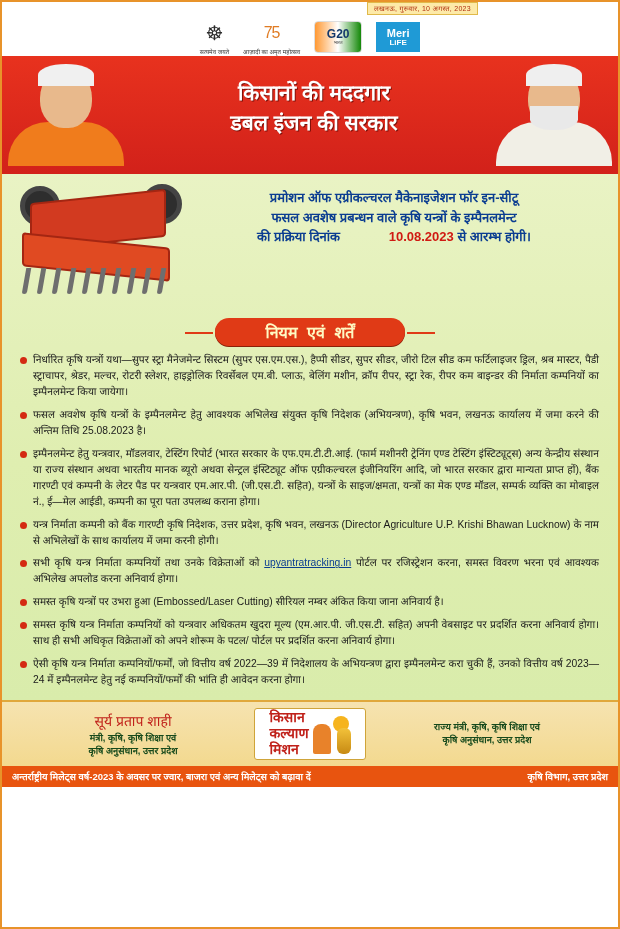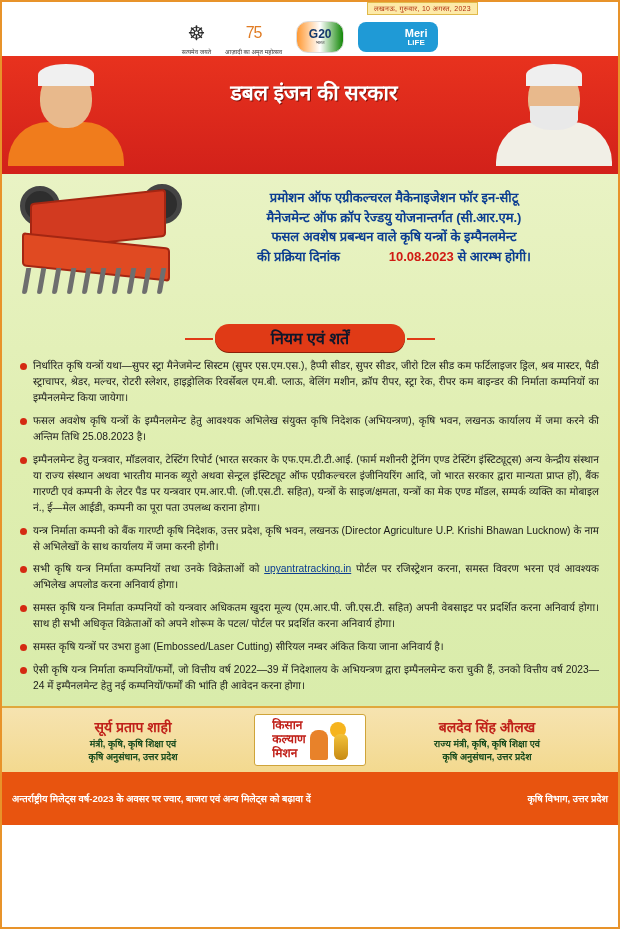--- a/index.html
+++ b/index.html
@@ -46,31 +46,31 @@
     width:26px;height:30px;
     display:flex;align-items:center;justify-content:center;
     font-size:20px;color:#2b2b2b;
   }
   .azadi{
     width:52px;height:30px;
     display:flex;align-items:center;justify-content:center;
     font-size:16px;color:#e07c24;letter-spacing:-1px;text-align:right;
   }
   .g20{
-    width:46px;height:30px;border-radius:12px;
+    width:46px;height:30px;border-radius:4px;
     display:flex;flex-direction:column;align-items:center;justify-content:center;
     background:linear-gradient(90deg,#ff9933 0%,#ffffff 50%,#138808 100%);
     color:#14386b;font-weight:bold;font-size:12px;
     border:1px solid #ddd;
   }
   .g20 .sub{font-size:4.5px;color:#333;font-weight:normal;}
   .meri{
-    width:44px;height:30px;border-radius:8px;
+    width:44px;height:30px;border-radius:0;
     display:flex;flex-direction:column;align-items:center;justify-content:center;
-    background:#1f9ad6;color:#fff;font-weight:bold;font-size:11px;line-height:1;padding-left:36px;
+    background:#1f9ad6;color:#fff;font-weight:bold;font-size:11px;line-height:1;
   }
   .meri .sub{font-size:8px;font-weight:bold;}
   
   .banner{
     position:relative;
     height:118px;
     background:linear-gradient(180deg,#e8321e 0%,#d2211a 100%);
     overflow:hidden;
   }
   .banner .headline{
@@ -145,28 +145,29 @@
   .wheel.w1{left:8px;top:4px;}
   .wheel.w2{left:130px;top:2px;}
   .scheme-text{
     flex:1;padding-top:6px;
     text-align:center;color:#0b3d91;font-weight:bold;
     font-size:13px;line-height:1.5;
   }
   .scheme-text .date{color:#d01a12;margin-left:45px;}
   
   .rules-head{
-    margin:10px auto 6px;
+    margin:4px auto 6px;
     width:190px;height:28px;
     background:#e03a16;
-    color:#0f172a;font-weight:bold;font-size:16px;
+    color:#fef9c3;font-weight:bold;font-size:16px;
     display:flex;align-items:center;justify-content:center;
     border-radius:14px/50%;
     box-shadow:0 1px 0 #8a2008;
     position:relative;
+    font-family:Liberation Mono, monospace;
   }
   .rules-head:before,.rules-head:after{
     content:"";position:absolute;top:50%;width:28px;height:2px;background:#e03a16;
   }
   .rules-head:before{left:-30px;}
   .rules-head:after{right:-30px;}
   
   ul.rules{
     list-style:none;margin:1px;padding:0 6px 0 4px;
   }
@@ -186,44 +187,44 @@
   .footer{
     background:linear-gradient(180deg,#f6e3b0 0%,#f3d98f 100%);
     display:flex;align-items:center;justify-content:space-between;
     padding:6px 10px;
     border-top:2px solid #e0a83c;
   }
   .minister{
     flex:1;text-align:center;
   }
   .minister .name{
-    color:#c0211a;font-weight:bold;font-size:14px;margin-bottom:2px;
+    color:#c0211a;font-weight:normal;font-size:14px;margin-bottom:2px;
   }
   .minister .desig{
     color:#174a1c;font-size:9.3px;line-height:1.4;font-weight:bold;
   }
   .ksn{
     width:112px;height:52px;flex:0 0 112px;
     background:#ffffff;border:1px solid #cfa43a;border-radius:3px;
     display:flex;align-items:center;justify-content:center;gap:4px;
     padding:2px 4px;box-sizing:border-box;
   }
-  .ksn .txt{color:#c0211a;font-weight:bold;font-size:12px;line-height:1.15;text-align:left;}
+  .ksn .txt{color:#c0211a;font-weight:bold;font-size:14px;line-height:1.15;text-align:left;font-family:Liberation Mono, monospace;}
   .ksn .art{
     width:38px;height:40px;position:relative;
   }
   .ksn .sun{position:absolute;right:2px;top:2px;width:16px;height:16px;border-radius:50%;background:#f6b41e;}
   .ksn .farmer{position:absolute;left:0;bottom:0;width:18px;height:30px;background:#e8822a;border-radius:8px 8px 2px 2px;}
   .ksn .wheat{position:absolute;right:0;bottom:0;width:14px;height:26px;background:linear-gradient(180deg,#f3c23a,#c78a13);border-radius:6px;}
   
   .bottombar{
     background:#e8540f;
     color:#ffffff;
     display:flex;align-items:center;justify-content:space-between;
-    padding:20px 10px;
+    padding:4px 10px;
     font-size:9.5px;font-weight:bold;
   }
 </style>
 </head>
 <body>
 
 <div class="page">
 
   <div class="topstrip">
     <span class="ribbon">लखनऊ, गुरुवार, 10 अगस्त, 2023</span>
@@ -255,20 +256,21 @@
   <div class="banner">
     <div class="portrait left saffron">
       <div class="face">
         <div class="head">
           <div class="hair"></div>
         </div>
         <div class="body-sh"></div>
       </div>
     </div>
     <div class="headline">
+      <div>किसानों की मददगार</div>
       <div>डबल इंजन की सरकार</div>
     </div>
     <div class="portrait right white">
       <div class="face">
         <div class="head">
           <div class="hair"></div>
           <div class="beard"></div>
         </div>
         <div class="body-sh"></div>
       </div>
@@ -291,40 +293,39 @@
           <div class="tine"></div>
           <div class="tine"></div>
           <div class="tine"></div>
           <div class="tine"></div>
           <div class="tine"></div>
           <div class="tine"></div>
         </div>
       </div>
       <div class="scheme-text">
         <div>प्रमोशन ऑफ एग्रीकल्चरल मैकेनाइजेशन फॉर इन-सीटू</div>
-        <div>मैनेजमेन्ट ऑफ क्रॉप रेज्डयु योजनान्तर्गत (सी.आर.एम.)</div>
         <div>फसल अवशेष प्रबन्धन वाले कृषि यन्त्रों के इम्पैनलमेन्ट</div>
         <div>
           <span>की प्रक्रिया दिनांक </span><span class="date">10.08.2023</span><span> से आरम्भ होगी।</span>
         </div>
       </div>
     </div>
 
     <div class="rules-head">नियम एवं शर्तें</div>
 
     <ul class="rules">
       <li>निर्धारित कृषि यन्त्रों यथा—सुपर स्ट्रा मैनेजमेन्ट सिस्टम (सुपर एस.एम.एस.), हैप्पी सीडर, सुपर सीडर, जीरो टिल सीड कम फर्टिलाइजर ड्रिल, श्रब मास्टर, पैडी स्ट्राचापर, श्रेडर, मल्चर, रोटरी स्लेशर, हाइड्रोलिक रिवर्सेबल एम.बी. प्लाऊ, बेलिंग मशीन, क्रॉप रीपर, स्ट्रा रेक, रीपर कम बाइन्डर की निर्माता कम्पनियों का इम्पैनलमेन्ट किया जायेगा।</li>
       <li>फसल अवशेष कृषि यन्त्रों के इम्पैनलमेन्ट हेतु आवश्यक अभिलेख संयुक्त कृषि निदेशक (अभियन्त्रण), कृषि भवन, लखनऊ कार्यालय में जमा करने की अन्तिम तिथि 25.08.2023 है।</li>
       <li>इम्पैनलमेन्ट हेतु यन्त्रवार, मॉडलवार, टेस्टिंग रिपोर्ट (भारत सरकार के एफ.एम.टी.टी.आई. (फार्म मशीनरी ट्रेनिंग एण्ड टेस्टिंग इंस्टिट्यूट्स) अन्य केन्द्रीय संस्थान या राज्य संस्थान अथवा भारतीय मानक ब्यूरो अथवा सेन्ट्रल इंस्टिट्यूट ऑफ एग्रीकल्चरल इंजीनियरिंग आदि, जो भारत सरकार द्वारा मान्यता प्राप्त हों), बैंक गारण्टी एवं कम्पनी के लेटर पैड पर यन्त्रवार एम.आर.पी. (जी.एस.टी. सहित), यन्त्रों के साइज/क्षमता, यन्त्रों का मेक एण्ड मॉडल, सम्पर्क व्यक्ति का मोबाइल नं., ई—मेल आईडी, कम्पनी का पूरा पता उपलब्ध कराना होगा।</li>
       <li>यन्त्र निर्माता कम्पनी को बैंक गारण्टी कृषि निदेशक, उत्तर प्रदेश, कृषि भवन, लखनऊ (Director Agriculture U.P. Krishi Bhawan Lucknow) के नाम से अभिलेखों के साथ कार्यालय में जमा करनी होगी।</li>
       <li>
         सभी कृषि यन्त्र निर्माता कम्पनियों तथा उनके विक्रेताओं को <span class="link">upyantratracking.in</span> पोर्टल पर रजिस्ट्रेशन करना, समस्त विवरण भरना एवं आवश्यक अभिलेख अपलोड करना अनिवार्य होगा।
       </li>
+      <li>समस्त कृषि यन्त्रों पर उभरा हुआ (Embossed/Laser Cutting) सीरियल नम्बर अंकित किया जाना अनिवार्य है।</li>
       <li>समस्त कृषि यन्त्र निर्माता कम्पनियों को यन्त्रवार अधिकतम खुदरा मूल्य (एम.आर.पी. जी.एस.टी. सहित) अपनी वेबसाइट पर प्रदर्शित करना अनिवार्य होगा। साथ ही सभी अधिकृत विक्रेताओं को अपने शोरूम के पटल/ पोर्टल पर प्रदर्शित करना अनिवार्य होगा।</li>
-      <li>समस्त कृषि यन्त्रों पर उभरा हुआ (Embossed/Laser Cutting) सीरियल नम्बर अंकित किया जाना अनिवार्य है।</li>
       <li>ऐसी कृषि यन्त्र निर्माता कम्पनियों/फर्मों, जो वित्तीय वर्ष 2022—39 में निदेशालय के अभियन्त्रण द्वारा इम्पैनलमेन्ट करा चुकी हैं, उनको वित्तीय वर्ष 2023—24 में इम्पैनलमेन्ट हेतु नई कम्पनियों/फर्मों की भांति ही आवेदन करना होगा।</li>
     </ul>
   </div>
 
   <div class="footer">
     <div class="minister">
       <div class="name">सूर्य प्रताप शाही</div>
       <div class="desig">मंत्री, कृषि, कृषि शिक्षा एवं</div>
       <div class="desig">कृषि अनुसंधान, उत्तर प्रदेश</div>
     </div>
@@ -336,21 +337,20 @@
         <div>मिशन</div>
       </div>
       <div class="art">
         <div class="sun"></div>
         <div class="farmer"></div>
         <div class="wheat"></div>
       </div>
     </div>
 
     <div class="minister">
-      <div class="name">बलदेव सिंह औलख</div>
       <div class="desig">राज्य मंत्री, कृषि, कृषि शिक्षा एवं</div>
       <div class="desig">कृषि अनुसंधान, उत्तर प्रदेश</div>
     </div>
   </div>
 
   <div class="bottombar">
     <span>अन्तर्राष्ट्रीय मिलेट्स वर्ष-2023 के अवसर पर ज्वार, बाजरा एवं अन्य मिलेट्स को बढ़ावा दें</span>
     <span>कृषि विभाग, उत्तर प्रदेश</span>
   </div>
 

